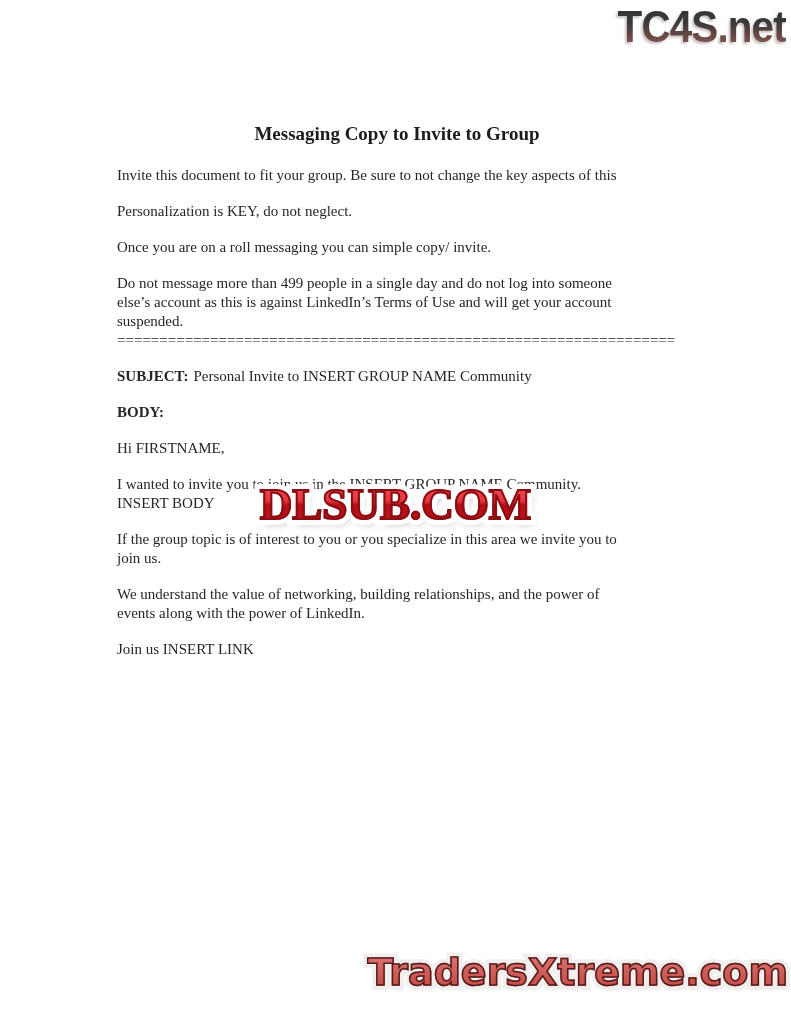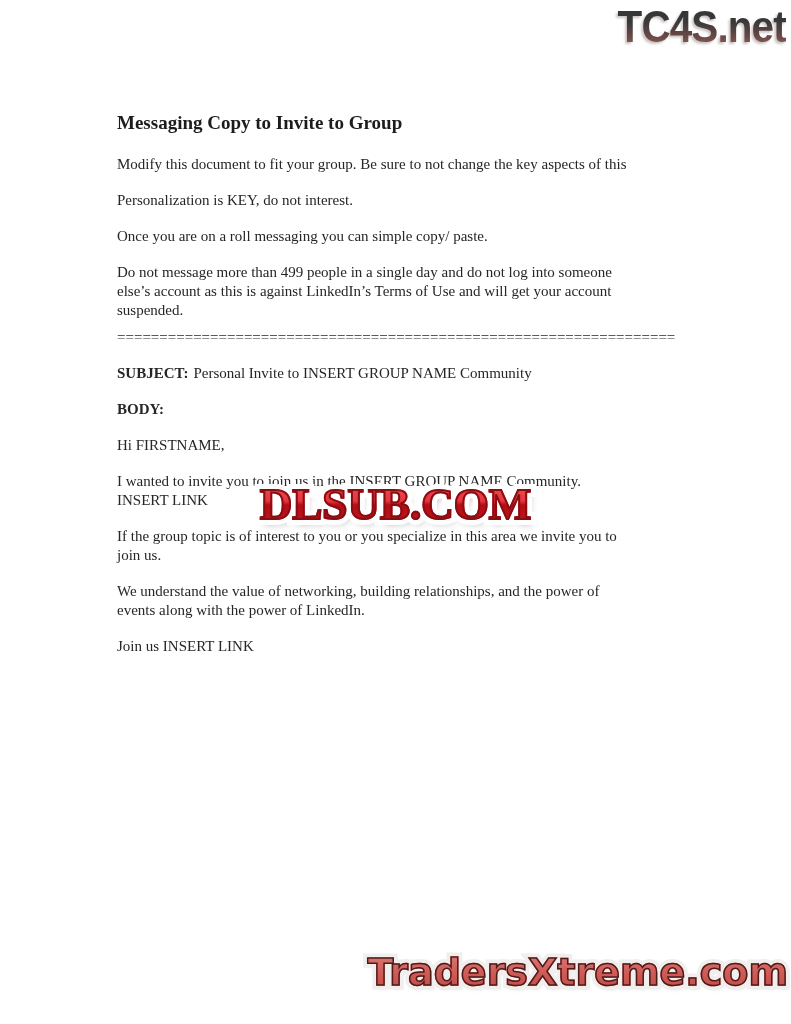--- a/index.html
+++ b/index.html
@@ -18,29 +18,30 @@
     position: absolute;
     left: 117px;
     top: 0;
     width: 560px;
     padding-top: 111px;
     color: #262626;
     font-size: 15px;
     line-height: 19px;
   }
   .title {
-    margin: 0 0 20px 0;
+    margin: 11px 0 20px 0;
     font-size: 19px;
     line-height: 24px;
     font-weight: bold;
+    text-align: center;
     color: #1c1c1c;
     font-family: "Liberation Serif", serif;
   }
   .para { margin: 0 0 17px 0; }
-  .para.tight { margin-bottom: 8px; }
+  .para.tight { margin-bottom: 0; }
   .line { display: block; white-space: nowrap; }
   .bold { font-weight: bold; margin-top: 12px; }
   .subject-text { margin-left: 5px; }
   .divider {
     margin: 0 0 17px 0;
     white-space: nowrap;
     letter-spacing: 0;
     color: #262626;
   }
 
@@ -159,29 +160,29 @@
 
   <div class="top-logo" data-text="TC4S.net">
     <span class="logo-text">TC4S.net</span>
   </div>
 
   <div class="doc">
 
     <h1 class="title">Messaging Copy to Invite to Group</h1>
 
     <p class="para">
-      <span class="line">Modify this document to fit your group. Be sure to not change the key aspects of this</span>
-    </p>
-
-    <p class="para">
-      <span class="line">Personalization is KEY, do not interest.</span>
-    </p>
-
-    <p class="para">
-      <span class="line">Once you are on a roll messaging you can simple copy/ paste.</span>
+      <span class="line">Invite this document to fit your group. Be sure to not change the key aspects of this</span>
+    </p>
+
+    <p class="para">
+      <span class="line">Personalization is KEY, do not neglect.</span>
+    </p>
+
+    <p class="para">
+      <span class="line">Once you are on a roll messaging you can simple copy/ invite.</span>
     </p>
 
     <p class="para tight">
       <span class="line">Do not message more than 499 people in a single day and do not log into someone</span>
       <span class="line">else’s account as this is against LinkedIn’s Terms of Use and will get your account</span>
       <span class="line">suspended.</span>
     </p>
 
     <div class="divider">==================================================================</div>
 
@@ -192,21 +193,21 @@
     <p class="para">
       <span class="bold">BODY:</span>
     </p>
 
     <p class="para">
       <span class="line">Hi FIRSTNAME,</span>
     </p>
 
     <p class="para">
       <span class="line">I wanted to invite you to join us in the INSERT GROUP NAME Community.</span>
-      <span class="line">INSERT LINK</span>
+      <span class="line">INSERT BODY</span>
     </p>
 
     <p class="para">
       <span class="line">If the group topic is of interest to you or you specialize in this area we invite you to</span>
       <span class="line">join us.</span>
     </p>
 
     <p class="para">
       <span class="line">We understand the value of networking, building relationships, and the power of</span>
       <span class="line">events along with the power of LinkedIn.</span>

